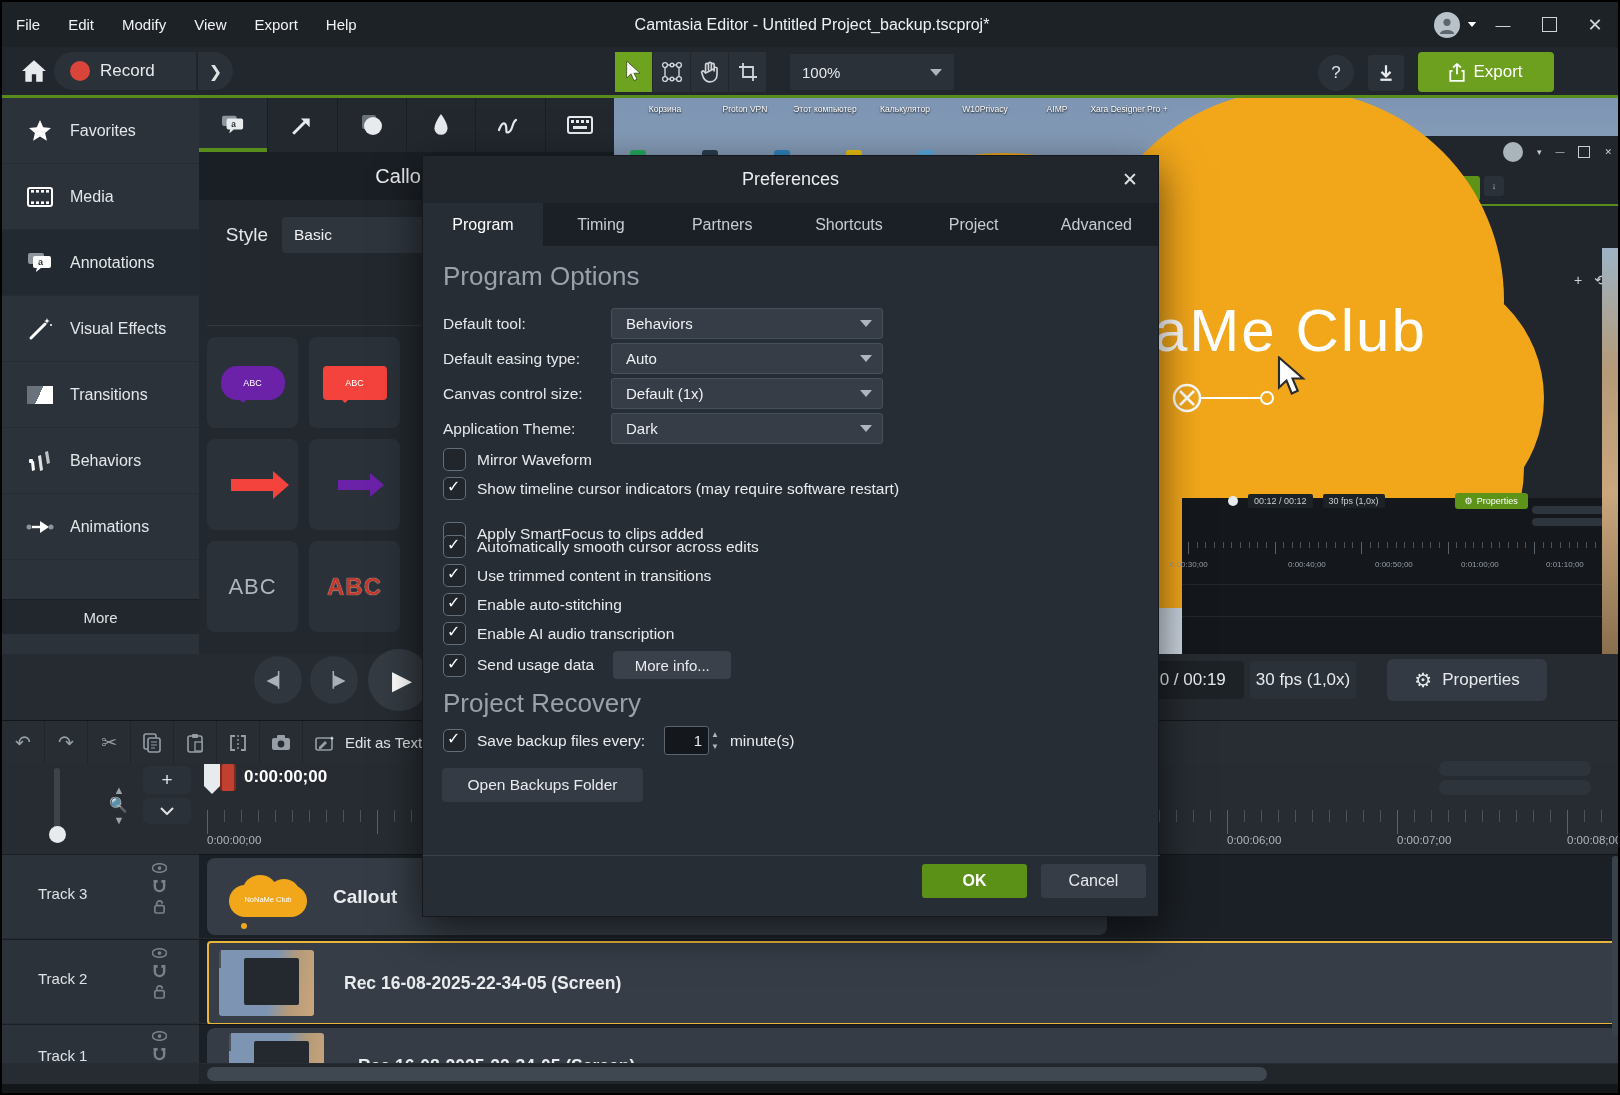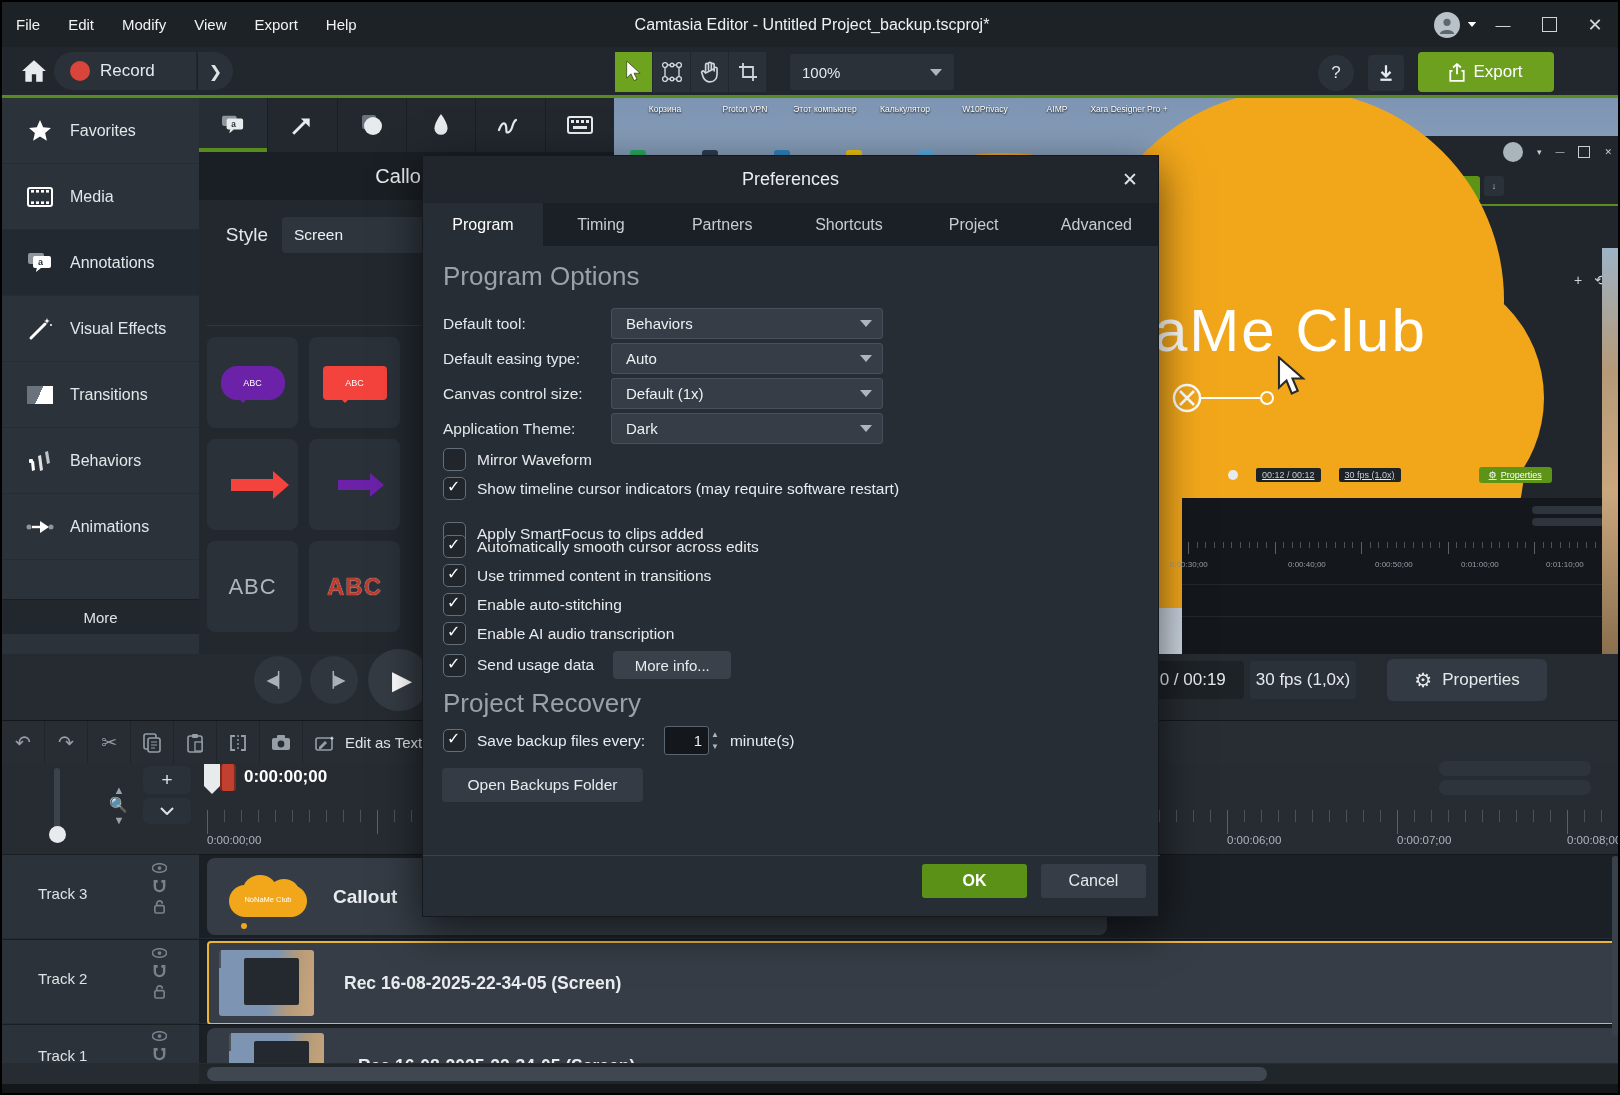--- a/index.html
+++ b/index.html
@@ -311,21 +311,21 @@
           </svg>
         </div>
     </div>
   </div>
   <div class="abs ctr" id="ann-header">
       <span>Callout</span>
     </div>
   <div class="abs row" style="left:210px;top:215px;gap:14px;">
     <span style="font-size:19px;color:#e3e7ea;width:56px;text-align:right;">Style</span>
     <div class="drop" style="width:250px;">
-      <span>Screen</span>
+      <span>Basic</span>
         <span class="caret"></span>
     </div>
   </div>
   <div class="abs" style="left:205px;top:323px;width:400px;height:1px;background:#32383f;"></div>
 
   <div class="card" style="left:205px;top:335px;">
     <span class="bubble" style="background:#6b21a8;border-top-color:#6b21a8;color:#fff;">
         <span>ABC</span>
       </span>
   </div>
@@ -468,21 +468,21 @@
         <div style="left:-12px;top:62px;">0:00:30;00</div>
         <div style="left:106px;top:62px;">0:00:40;00</div>
         <div style="left:193px;top:62px;">0:00:50;00</div>
         <div style="left:279px;top:62px;">0:01:00;00</div>
         <div style="left:364px;top:62px;">0:01:10;00</div>
       </div>
       <div style="position:absolute;left:0;top:86px;width:438px;height:1px;background:#23282e;"></div>
       <div style="position:absolute;left:0;top:118px;width:438px;height:1px;background:#23282e;"></div>
     </div>
 
-    <div class="abs row" style="left:600px;top:366px;width:406px;height:22px;z-index:4;gap:18px;text-decoration:underline;">
+    <div class="abs row" style="left:600px;top:392px;width:406px;height:22px;z-index:4;gap:10px;">
       <span style="width:10px;height:10px;border-radius:50%;background:#e8ebee;margin-left:14px;"></span>
       <span class="mini-t" style="background:#1d2227;padding:2px 6px;border-radius:2px;">00:12 / 00:12</span>
       <span class="mini-t" style="background:#1d2227;padding:2px 6px;border-radius:2px;">30 fps (1,0x)</span>
       <span class="mini-t" style="background:#5d9417;color:#fff;padding:3px 10px;border-radius:3px;margin-left:60px;display:inline-flex;gap:4px;align-items:center;">⚙ <span>Properties</span></span>
     </div>
 
     <div class="abs" style="left:988px;top:150px;width:17px;height:406px;background:linear-gradient(#9db3c6,#b59a78 30%,#caa77d 60%,#8a6f4e);z-index:5;"></div>
   </div>
 
   <div class="abs ctr pb-btn" style="left:252px;top:654px;width:48px;height:48px;font-size:15px;">◀▏</div>

